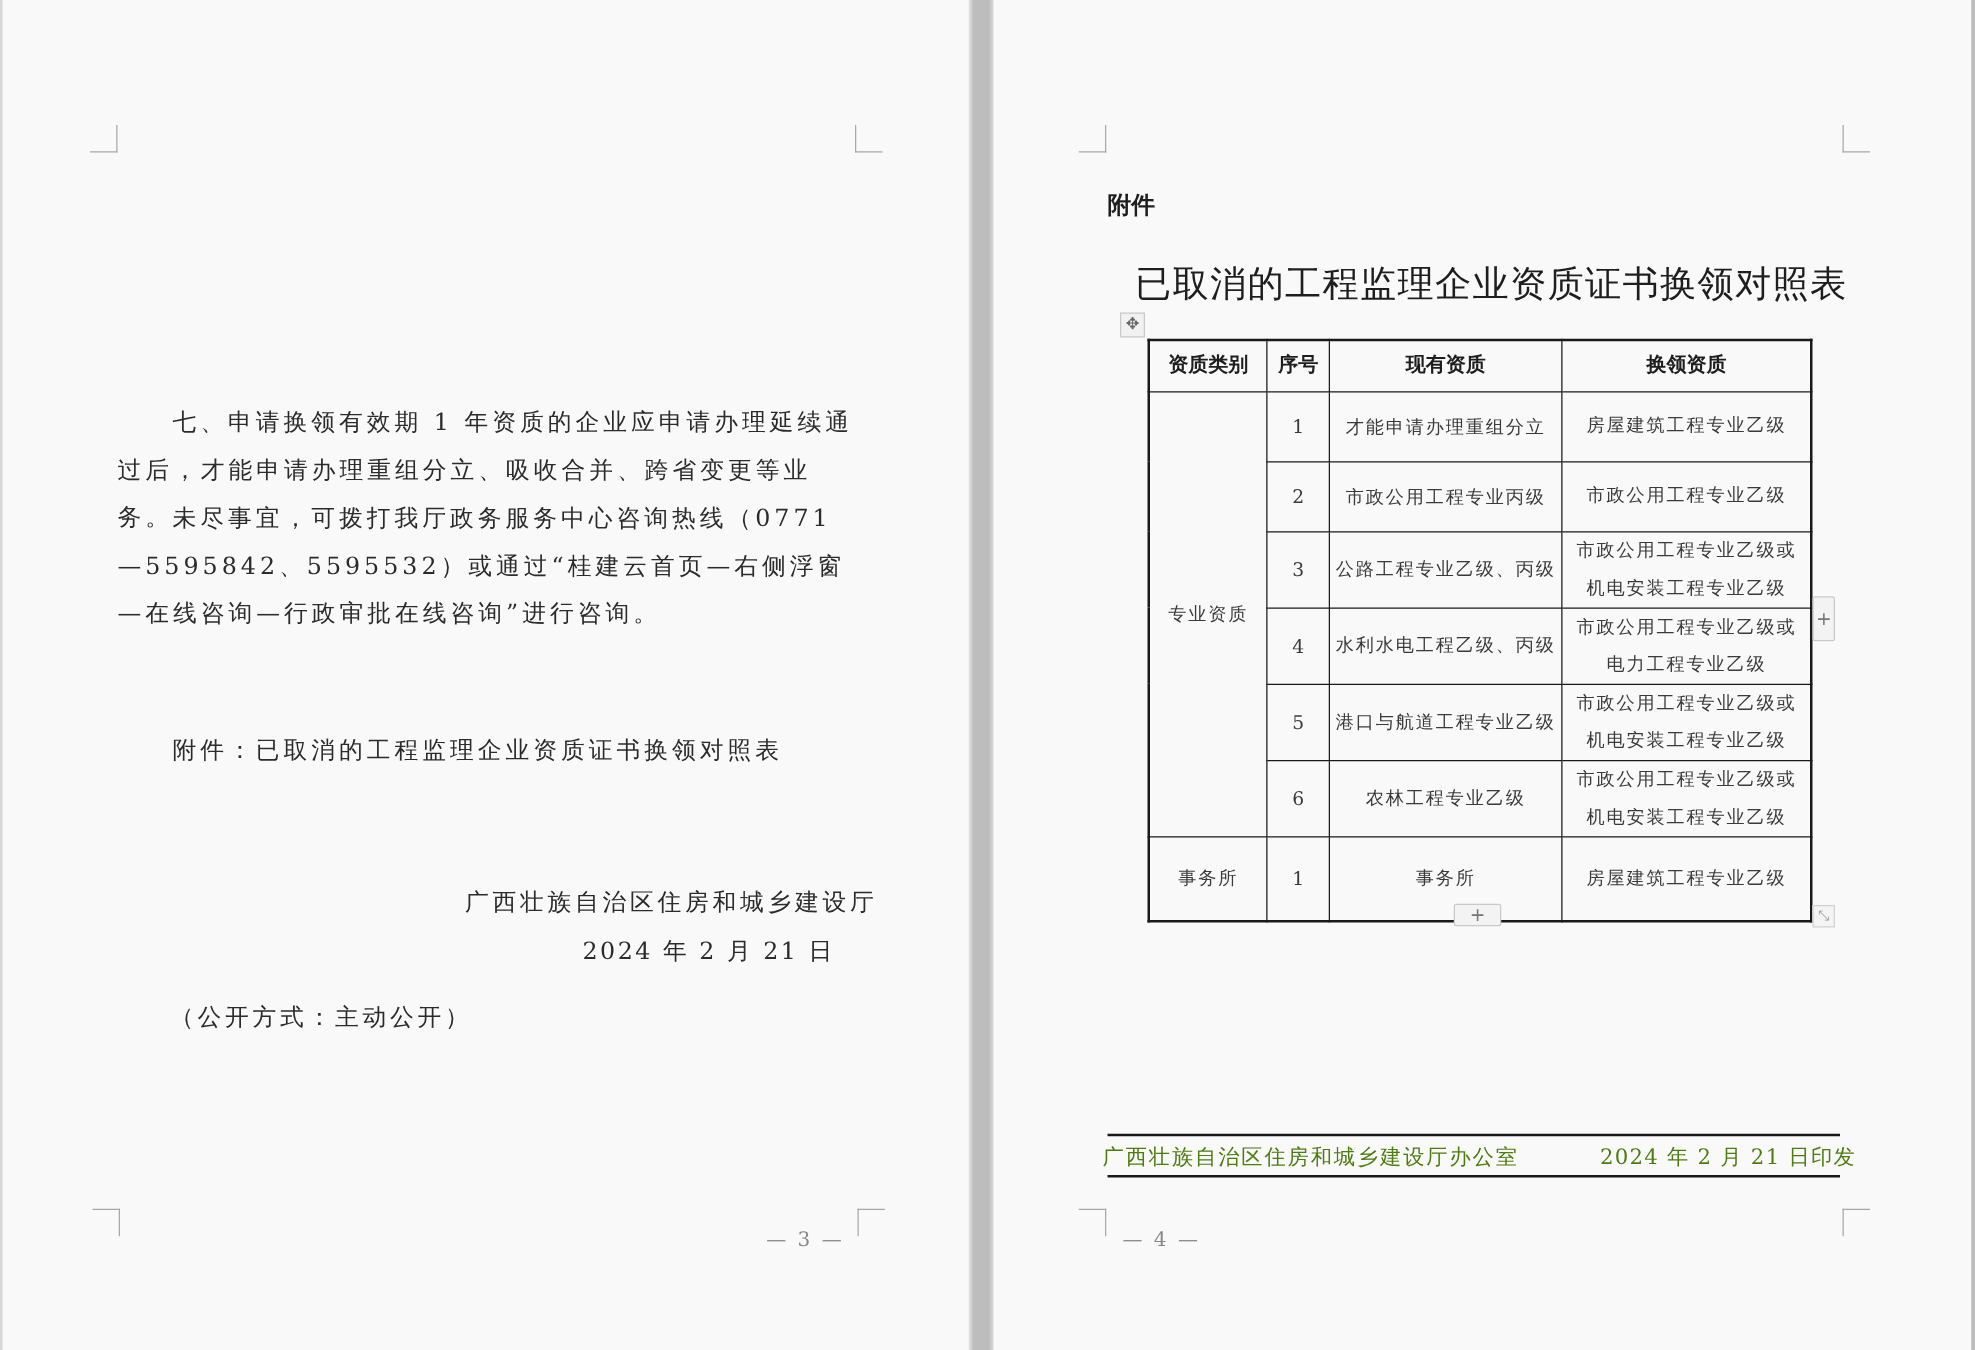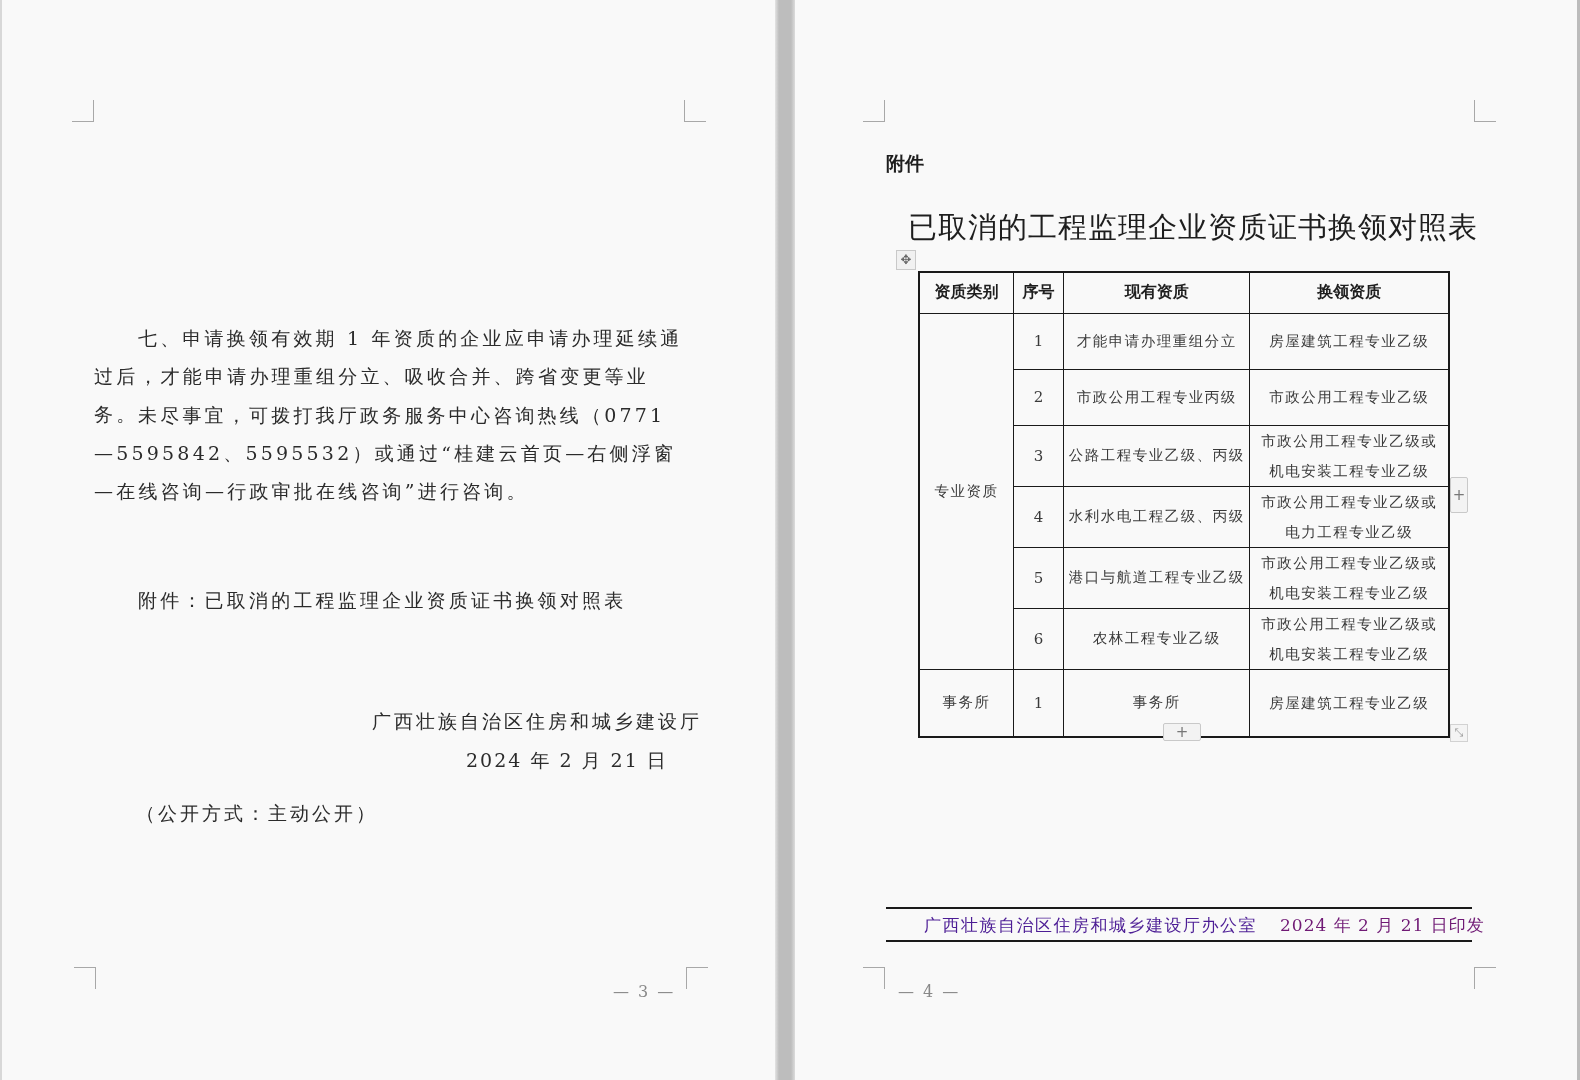--- a/index.html
+++ b/index.html
@@ -34,22 +34,22 @@
   table.cmp td, table.cmp th { border: 1.5px solid #1a1a1a; text-align: center; vertical-align: middle; font-size: 14.5px; letter-spacing: 1.5px; color: #3a3a3a; font-weight: normal; margin-top: 36px; }
   table.cmp th { font-family: "DejaVu Sans", "Liberation Sans", sans-serif; font-weight: bold; font-size: 16px; color: #1e1e1e; letter-spacing: 0; height: 41px; }
   table.cmp td.num { font-size: 15px; letter-spacing: 0; }
   table.cmp td .ln { display: block; line-height: 30px; }
 
   .row-add { position: absolute; left: 1450px; top: 477px; width: 18px; height: 36px; border: 1px solid #c9c9c9; border-radius: 2px; background: #f3f3f3; color: #777; font-size: 15px; line-height: 34px; text-align: center; font-family: "DejaVu Sans", sans-serif; }
   .col-add { position: absolute; left: 1163px; top: 723px; width: 38px; height: 18px; border: 1px solid #c9c9c9; border-radius: 2px; background: #f3f3f3; color: #777; font-size: 15px; line-height: 16px; text-align: center; font-family: "DejaVu Sans", sans-serif; }
   .resize-handle { position: absolute; left: 1450px; top: 724px; width: 18px; height: 18px; border: 1px solid #d2d2d2; background: #f4f4f4; color: #999; font-size: 11px; line-height: 16px; text-align: center; font-family: "DejaVu Sans", sans-serif; }
 
   .footer-rule { position: absolute; left: 886px; width: 586px; height: 0; border-top: 2px solid #1a1a1a; }
-  .footer-left { position: absolute; left: 924px; top: 914px; font-size: 17px; letter-spacing: 1.5px; color: #4c1d95; }
-  .footer-right { position: absolute; left: 1280px; top: 914px; font-size: 17px; letter-spacing: 1px; color: #701a75; }
+  .footer-left { position: absolute; left: 882px; top: 914px; font-size: 17px; letter-spacing: 1.5px; color: #4d7c0f; }
+  .footer-right { position: absolute; left: 1280px; top: 914px; font-size: 17px; letter-spacing: 1px; color: #4d7c0f; }
 </style>
 </head>
 <body>
 
 <div class="page page-left">
   <div class="corner c-tl" style="left:70px;top:100px;"></div>
   <div class="corner c-tr" style="left:682px;top:100px;"></div>
 
   <div class="para" style="top:319px;"><span class="indent"></span><span>七、申请换领有效期 1 年资质的企业应申请办理延续通过后，才能申请办理重组分立、吸收合并、跨省变更等业务。</span></div>
   <div class="para" style="top:396px;"><span class="indent"></span><span>未尽事宜，可拨打我厅政务服务中心咨询热线（0771—5595842、5595532）或通过“桂建云首页—右侧浮窗—在线咨询—行政审批在线咨询”进行咨询。</span></div>

